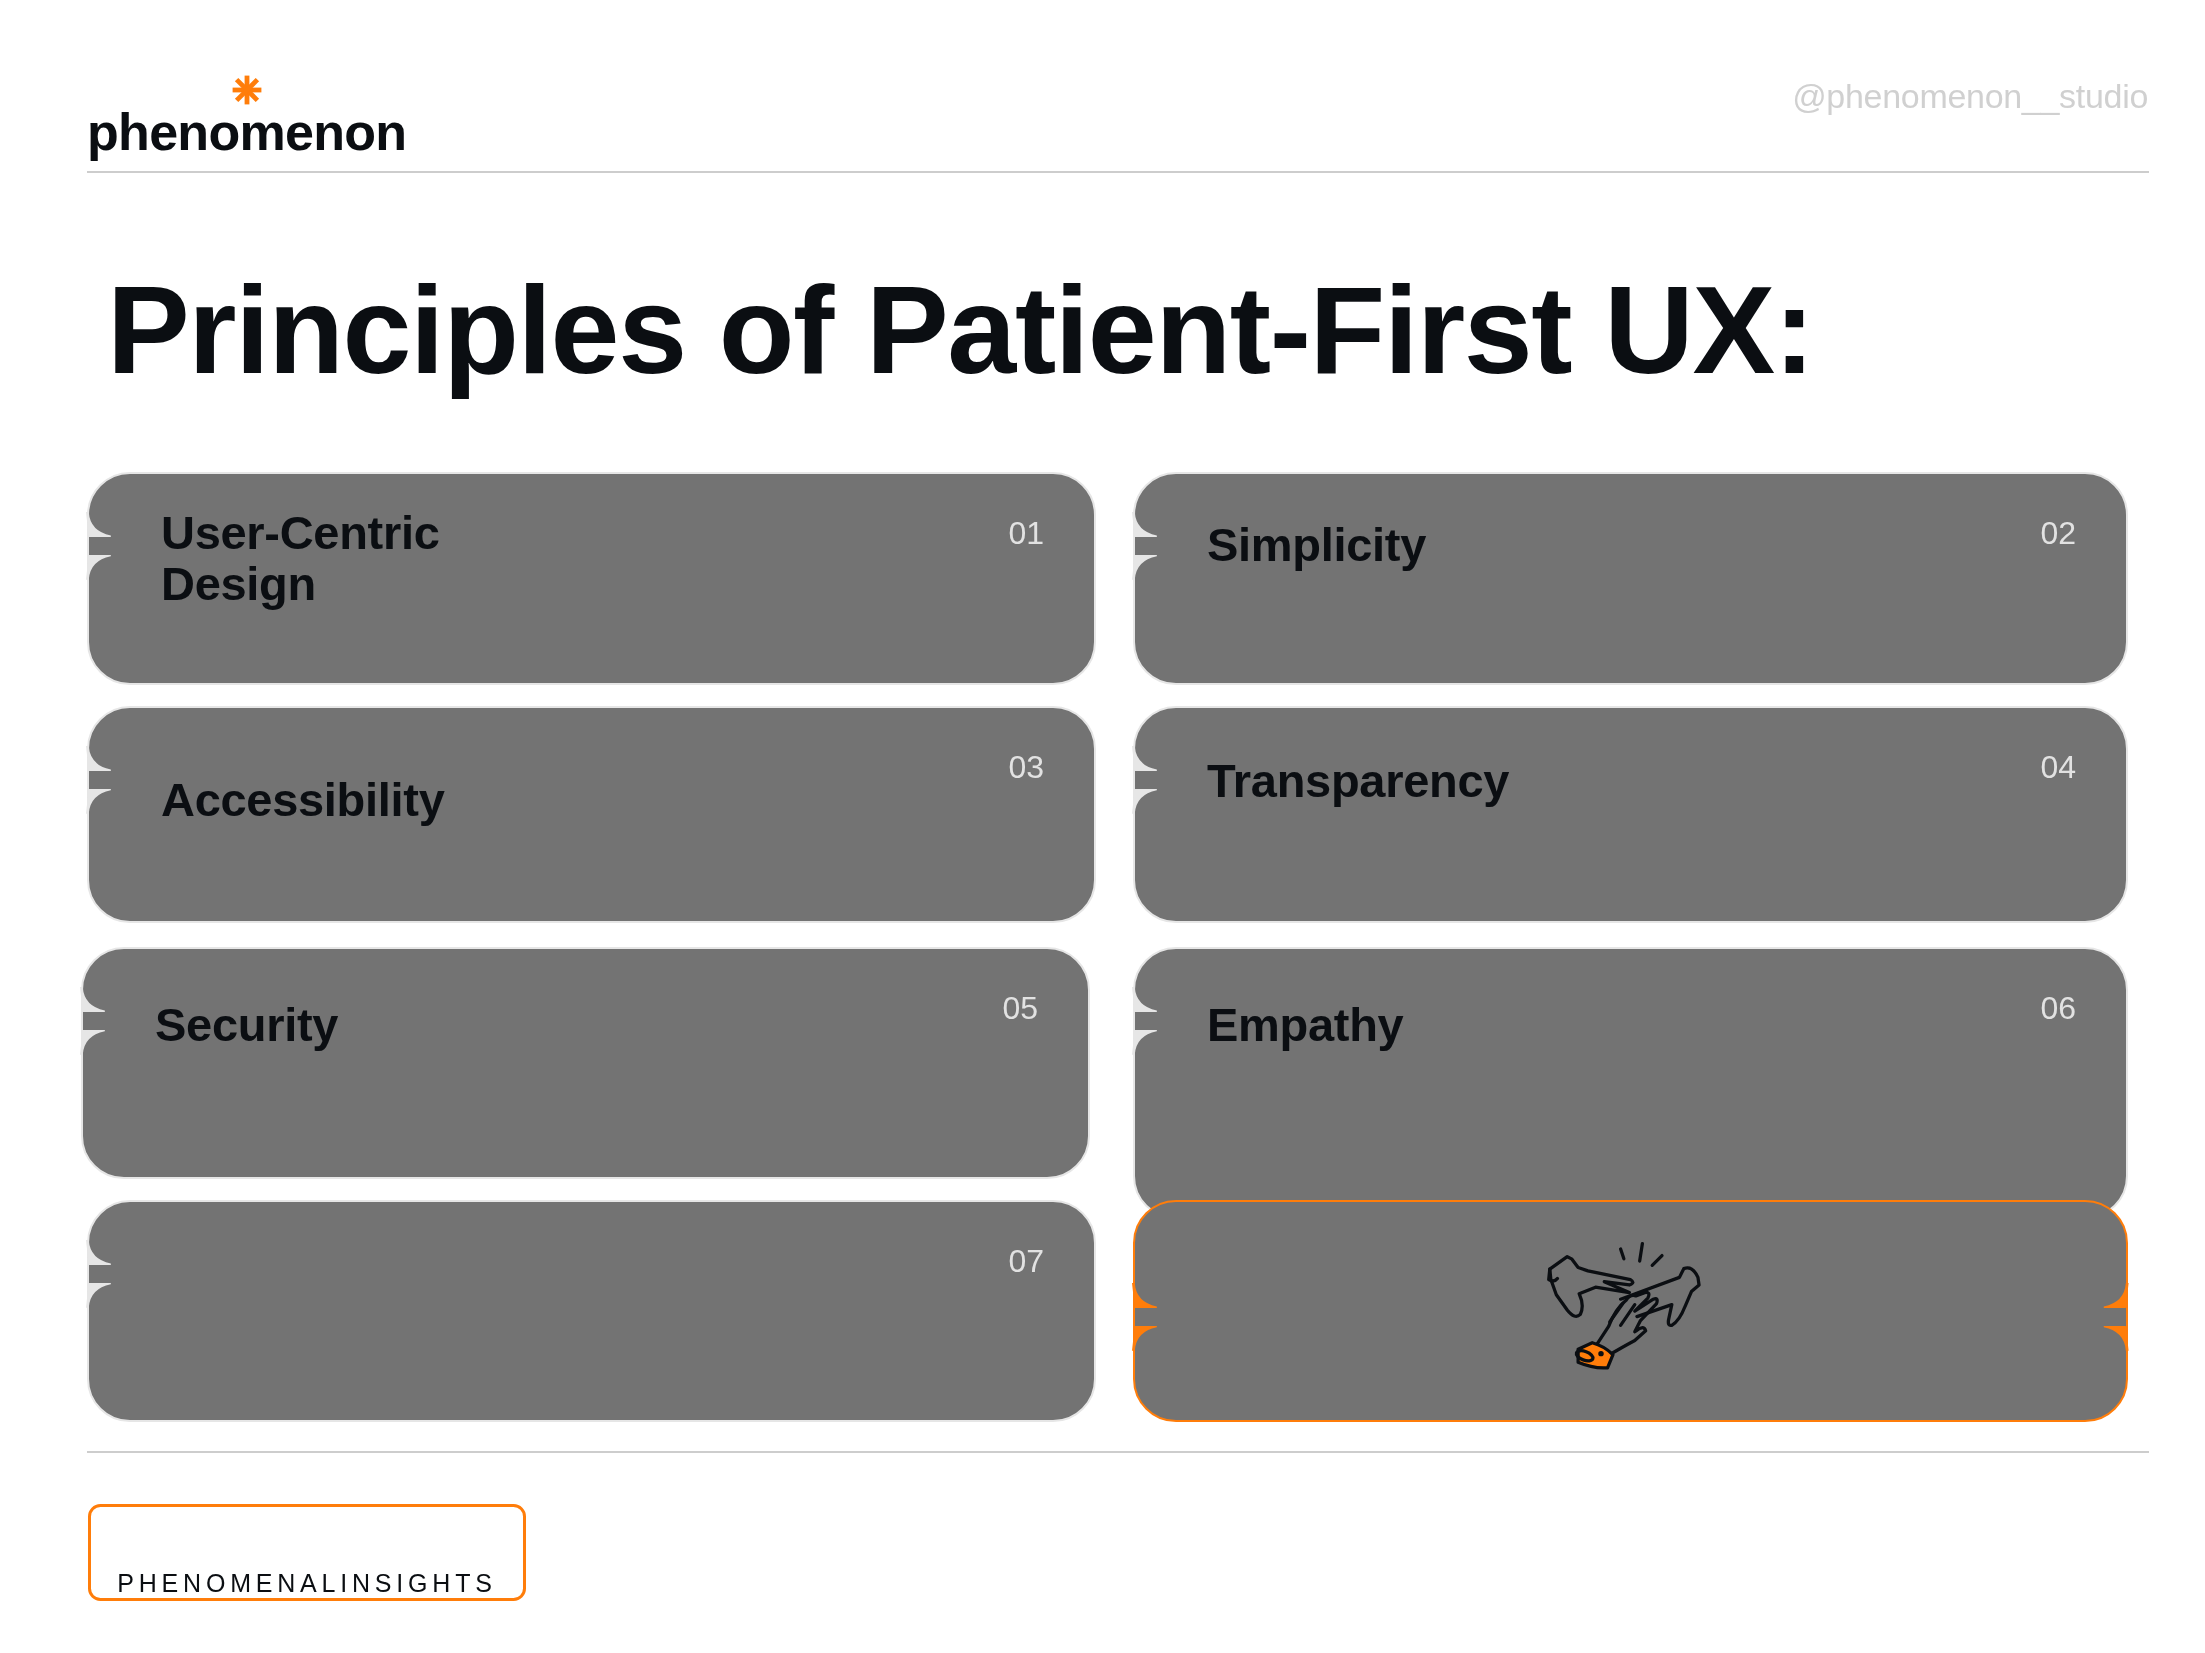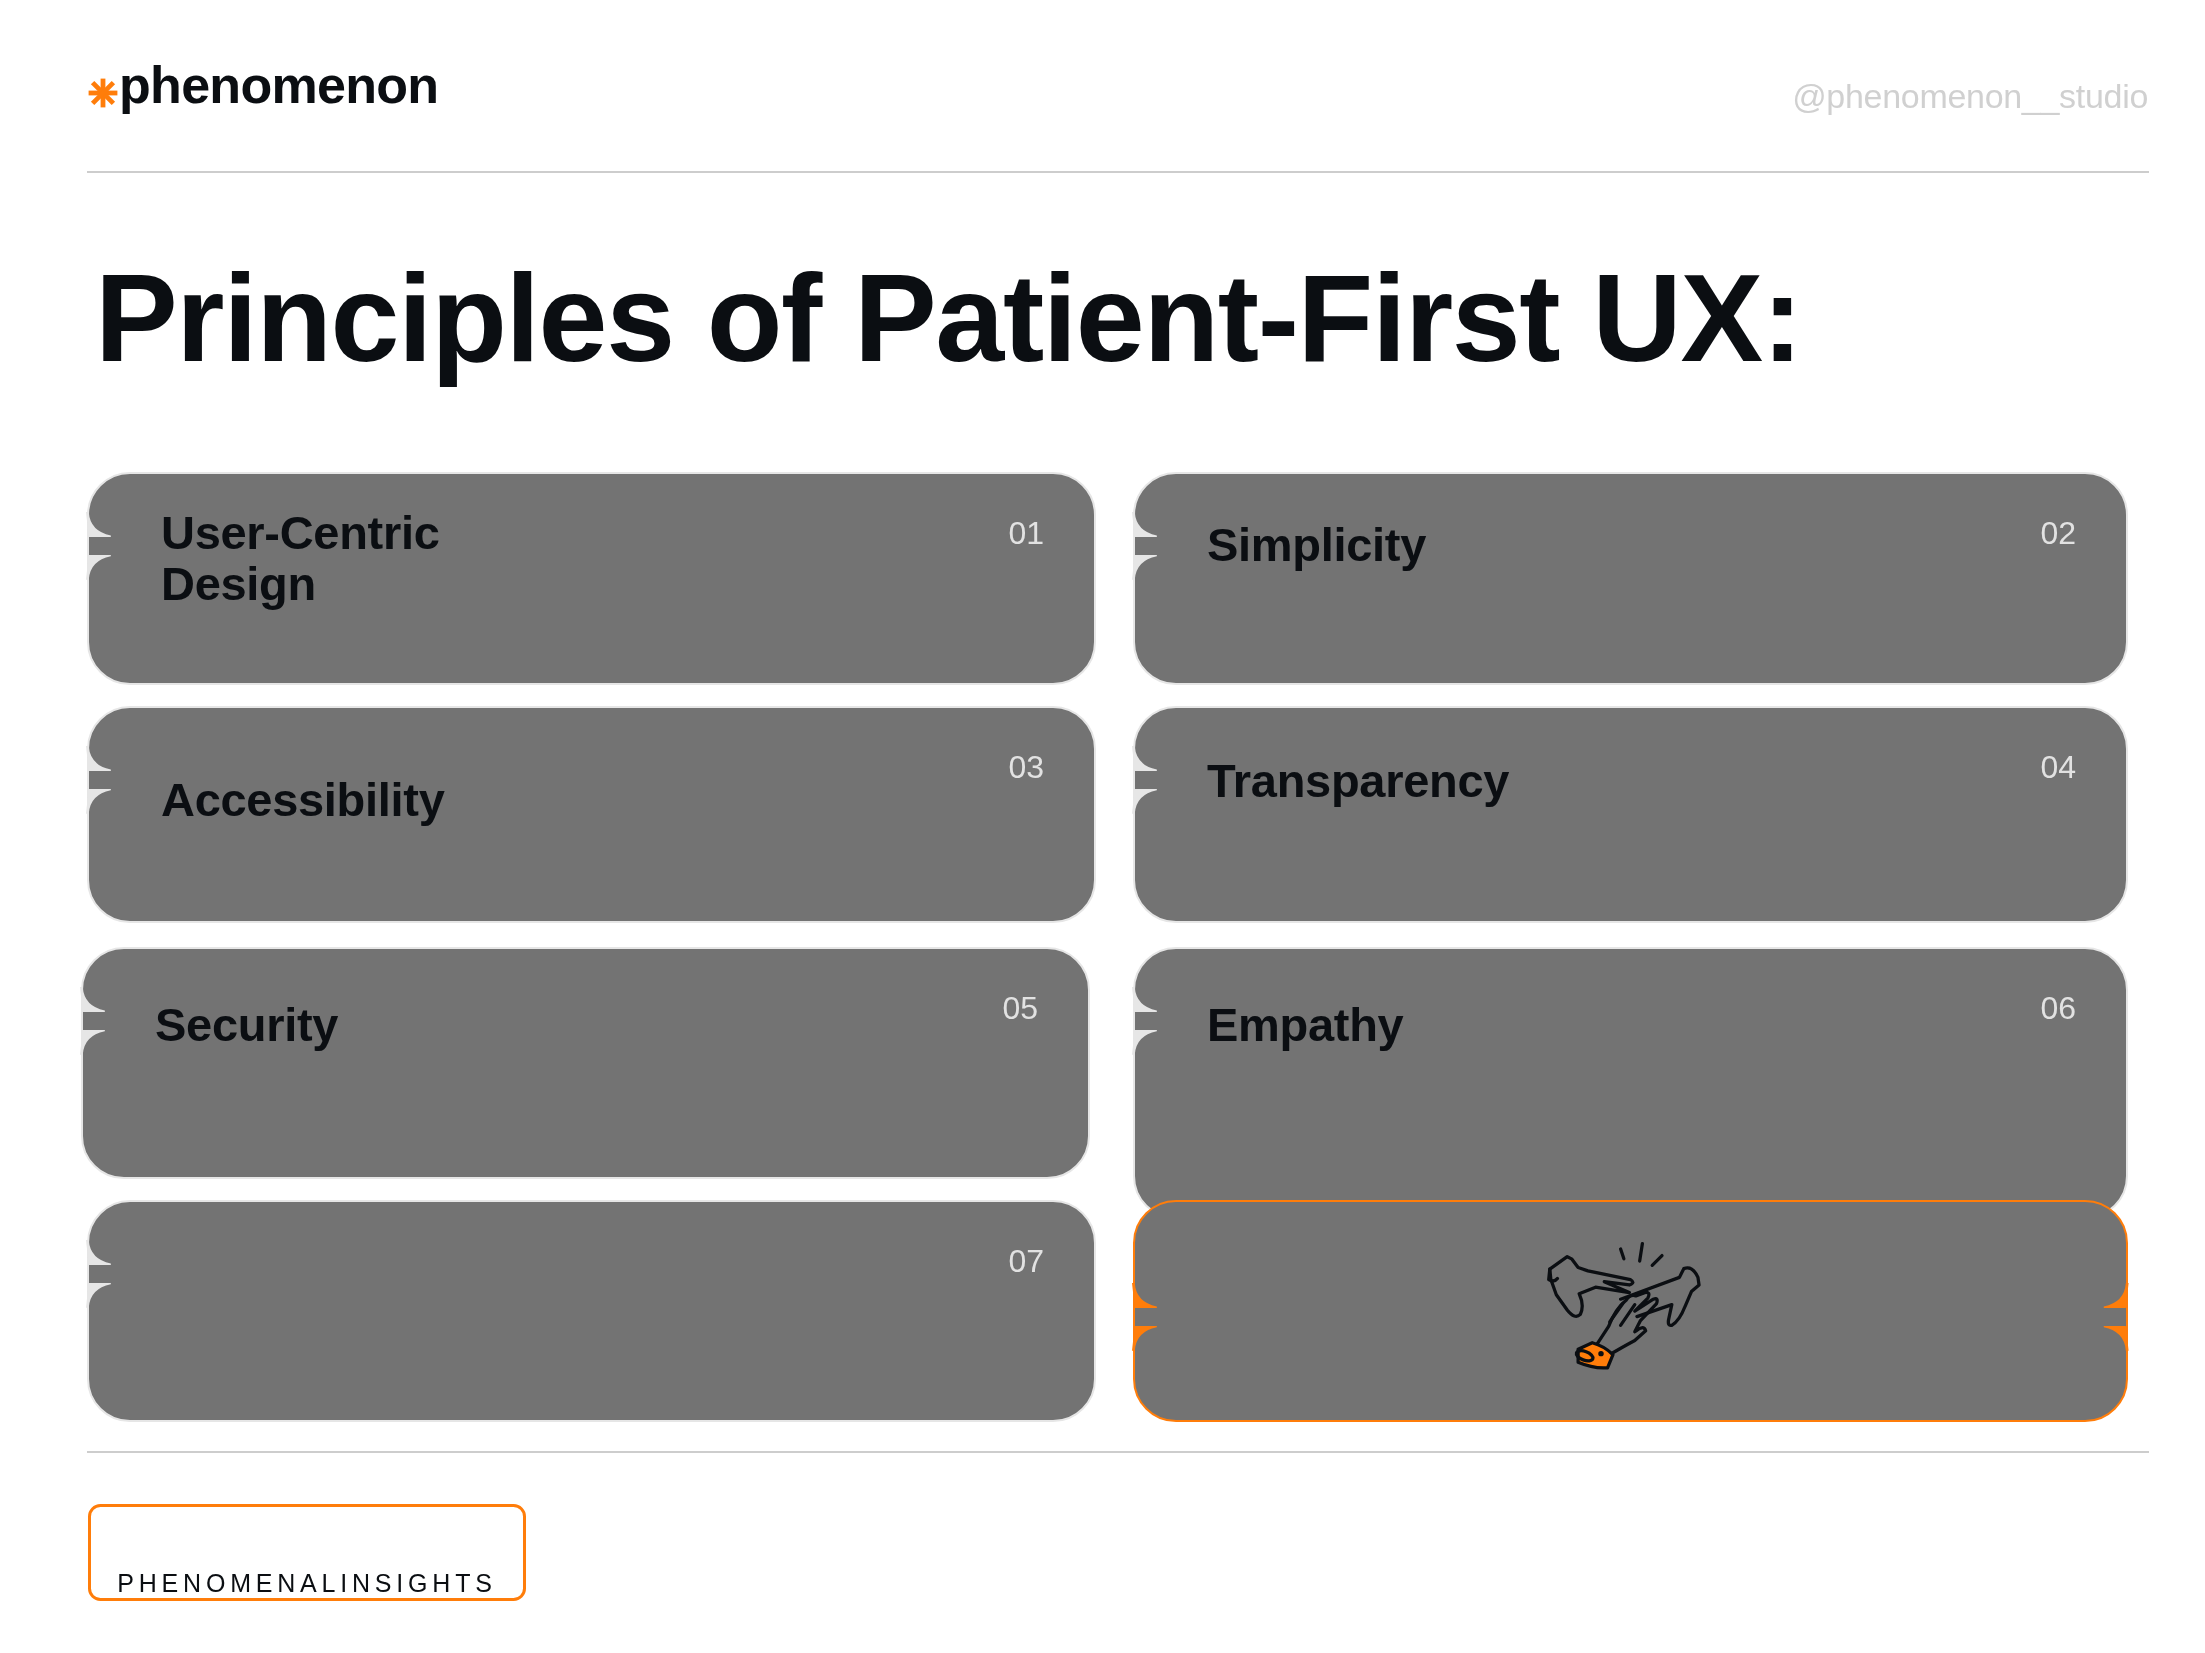--- a/index.html
+++ b/index.html
@@ -1,20 +1,20 @@
 <!DOCTYPE html>
 <html style="font-size:11px"><head>
 <meta charset="utf-8">
 <style>
   html, body { margin: 0; padding: 0; }
   body {
     width: 2205px; height: 1654px; background: #ffffff; position: relative; overflow: hidden;
     font-family: "Liberation Sans", "DejaVu Sans", sans-serif; color: #0b0e12;
   }
-  .logo { position: absolute; left: 87px; top: 59px; display: flex; align-items: center; }
+  .logo { position: absolute; left: 87px; top: 59px; display: flex; align-items: center; flex-direction: column; }
   .logo-mark { width: 32px; height: 32px; margin-top: 15px; margin-right: 0px; }
   .logo-text { font-size: 52px; font-weight: 700; letter-spacing: -0.7px; line-height: 1; color: #0b0e12; }
   .handle {
     position: absolute; right: 57px; top: 79px; font-size: 34px; color: #d0d0d0; line-height: 1;
     letter-spacing: -0.3px;
   }
   .divider { position: absolute; left: 87px; width: 2062px; height: 2.1px; background: #cdcdcd; }
   .divider.top { top: 171px; }
   .divider.bottom { top: 1451px; }
   .title {
@@ -56,21 +56,21 @@
       <line x1="7" y1="7" x2="33" y2="33"></line>
       <line x1="33" y1="7" x2="7" y2="33"></line>
     </g>
   </svg>
   <span class="logo-text">phenomenon</span>
 </div>
 <div class="handle">@phenomenon__studio</div>
 
 <div class="divider top"></div>
 
-<h1 class="title" style="margin:0;">Principles of Patient-First UX:</h1>
+<h1 class="title" style="margin:12px;">Principles of Patient-First UX:</h1>
 
 <div class="card" style="left:87px; top:472px; width:1009px; height:213px;">
   <svg class="notch left" viewBox="0 0 40 120">
       <path d="M0 0 L4 0 Q6 28 36 34 L36 36 L4 36 Z M4 62 L36 62 L36 64 Q6 70 4 98 L0 98 Z" fill="#e6e6e6"></path>
     </svg>
   <div class="card-title">
     <div>User-Centric</div>
     <div>Design</div>
   </div>
   <div class="card-num">01</div>

